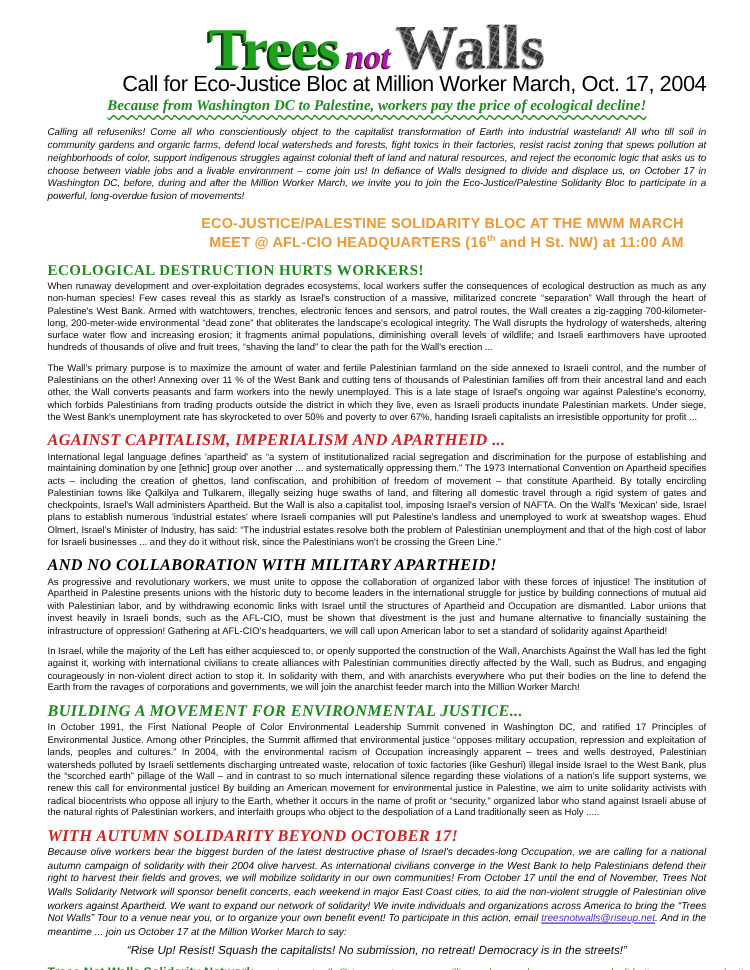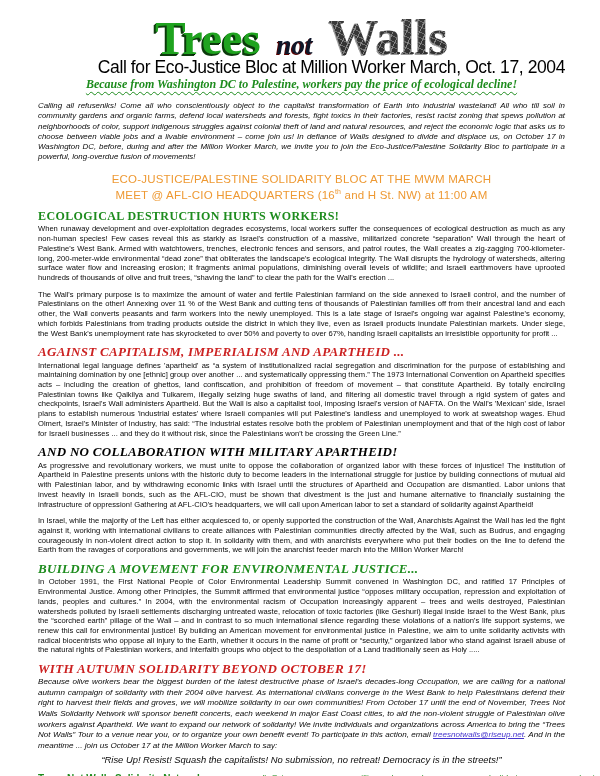--- a/index.html
+++ b/index.html
@@ -1,27 +1,27 @@
 <!DOCTYPE html>
 <html><head>
 <meta charset="utf-8">
 <style>
   html,body { margin:0; padding:0; background:#ffffff; }
   body { width:600px; height:776px; font-family:"Liberation Sans", sans-serif; color:#000; }
   .page { box-sizing:border-box; width:600px; height:776px; padding:12px 35px 0 38px; overflow:hidden; }
 
   
-  .logo-row { display:flex; justify-content:center; align-items:baseline; white-space:nowrap; height:48px;gap:12px; }
+  .logo-row { display:flex; justify-content:center; align-items:baseline; white-space:nowrap; height:48px; }
   .logo-trees {
     font-family:"Liberation Serif", serif; font-weight:bold; font-size:46px; line-height:1;
     color:#1fa31f; text-shadow:-2px 2px 0 #0b3b0b, -1px 1px 0 #000;
   }
   .logo-not {
     font-family:"Liberation Serif", serif; font-weight:bold; font-style:italic;
-    font-size:27px; line-height:1; color:#0f172a; margin:0 4px; text-shadow:-1px 1px 0 #5a0000;
+    font-size:27px; line-height:1; color:#a21caf; margin:0 4px; text-shadow:-1px 1px 0 #5a0000;
   }
   .logo-walls {
     font-family:"Liberation Serif", serif; font-weight:bold; font-size:50px; line-height:1;
     background:
       repeating-linear-gradient(115deg, rgba(140,140,140,.9) 0 1px, rgba(0,0,0,0) 1px 6px),
       repeating-linear-gradient(25deg, rgba(120,120,120,.9) 0 1px, rgba(0,0,0,0) 1px 5px),
       linear-gradient(#3c3c3c,#2e2e2e);
     -webkit-background-clip:text; background-clip:text; color:transparent;
     filter:drop-shadow(-1px 1px 0 #9a9a9a);
   }
@@ -39,21 +39,21 @@
     -webkit-text-decoration:underline wavy #1e8c1e;
     text-underline-offset:3px;
   }
 
   
   .intro {
     margin:9px 0 0 0; font-style:italic; font-size:7.9px; line-height:1.28;
     text-align:justify; color:#0a0a0a;
   }
   .announce {
-    margin:10px 18px 7px 18px; text-align:center; font-weight:normal;
+    margin:10px 18px 7px 18px; text-align:right; font-weight:bold;
     font-size:11.5px; line-height:1.32; letter-spacing:0.2px;
   }
   .announce sup { font-size:7px; }
 
   .h-caps {
     margin:7px 0 1px 0; font-family:"Liberation Serif", serif; font-weight:bold;
     font-size:12px; line-height:1.1; letter-spacing:0.4px; color:#1e8c1e;
   }
   .h-it {
     margin:5px 0 1px 0; font-family:"Liberation Serif", serif; font-weight:bold; font-style:italic;

